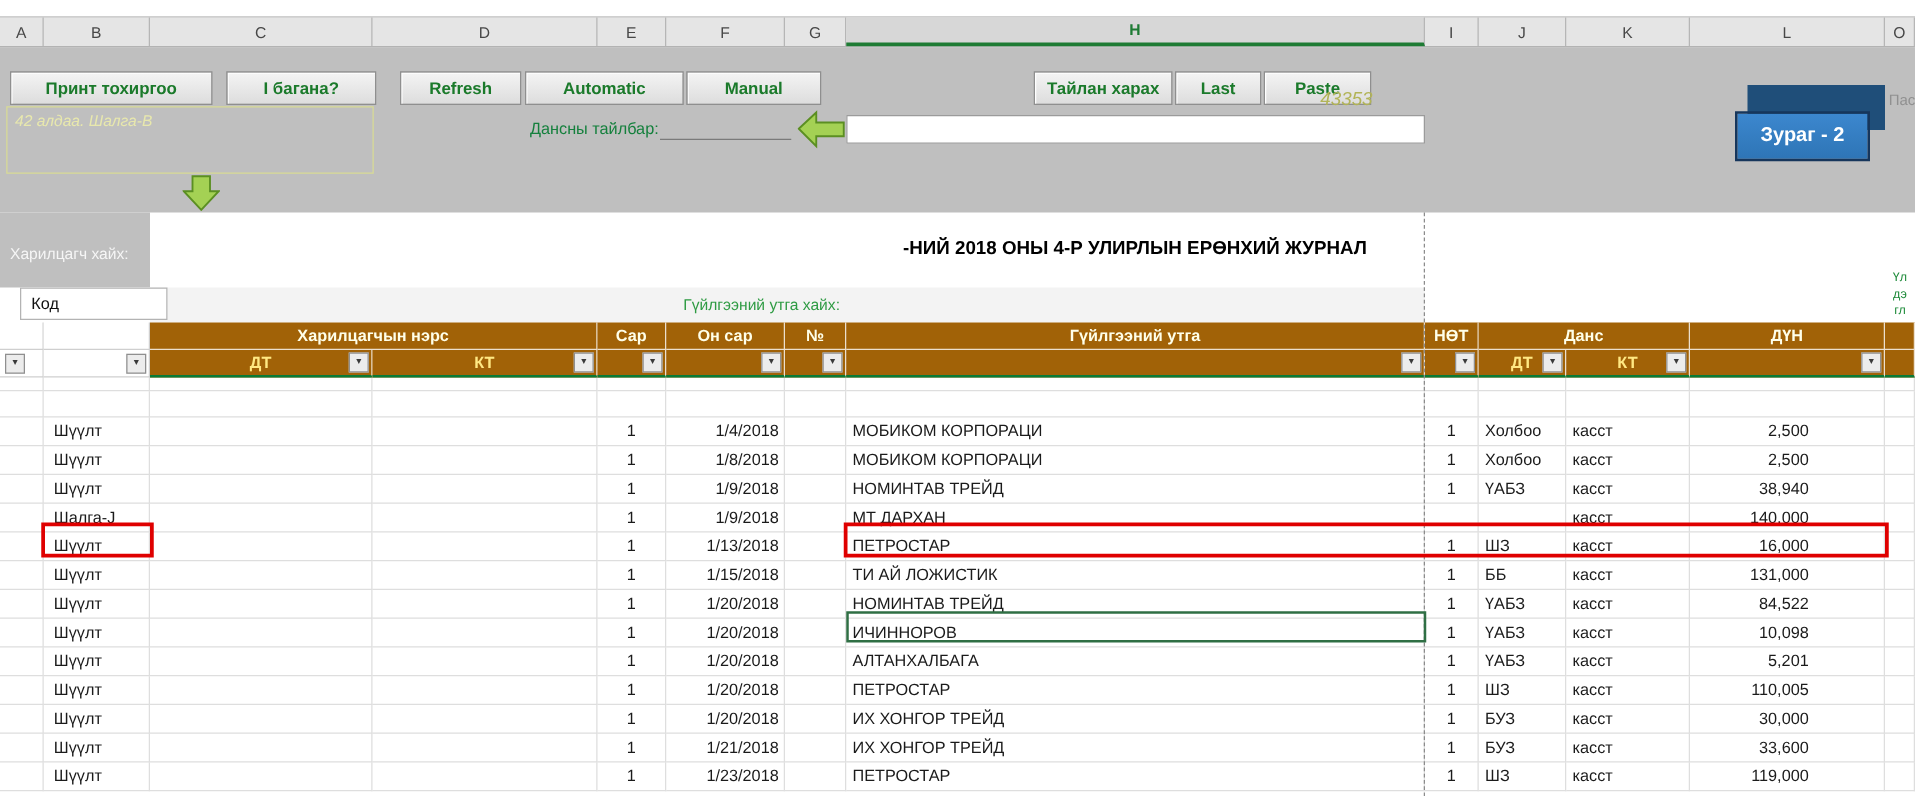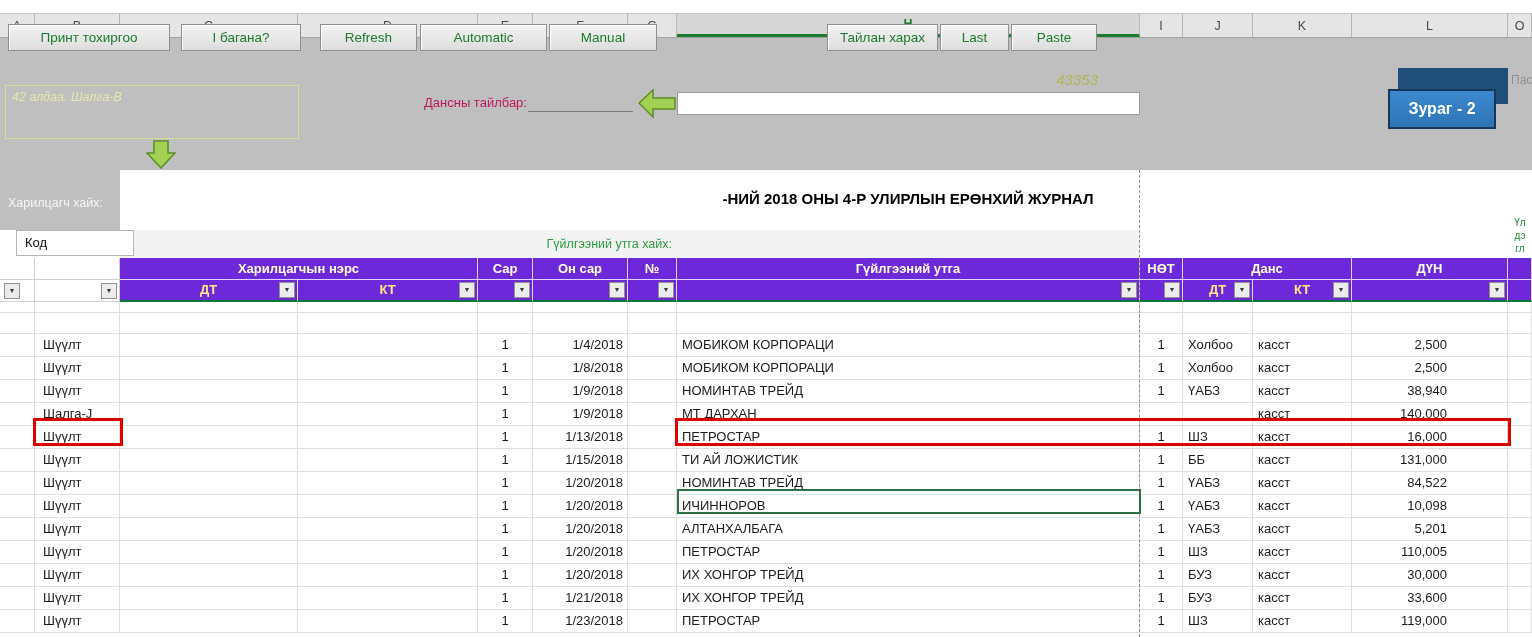--- a/index.html
+++ b/index.html
@@ -16,36 +16,36 @@
 
   
   .wA{width:35px}.wB{width:85px}.wC{width:178px}.wD{width:180px}.wE{width:55px}.wF{width:95px}
   .wG{width:49px}.wH{width:463px}.wI{width:43px}.wJ{width:70px}.wK{width:99px}.wL{width:156px}
   .wO{width:24px}.wCD{width:358px}.wJK{width:169px}
 
   
   #chrome-top{left:0;top:38px;width:1532px;height:132px;background:#BFBFBF;}
   #chrome-left{left:0;top:170px;width:120px;height:60px;background:#BFBFBF;}
 
-  .btn{position:absolute;top:24px;height:27px;background:linear-gradient(#f4f4f4,#dddddd);
+  .btn{position:absolute;top:57px;height:27px;background:linear-gradient(#f4f4f4,#dddddd);
        border:1px solid #8f8f8f;box-shadow:inset 1px 1px 0 #ffffff;box-sizing:border-box;
-       color:#1B7A2B;font-size:13.5px;display:flex;align-items:center;justify-content:center;cursor:pointer;}
+       color:#1B7A2B;font-size:13.5px;display:flex;align-items:center;justify-content:center;cursor:pointer;font-weight:bold;}
   #btn-print{left:8px;width:162px}
   #btn-ibagana{left:181px;width:120px}
   #btn-refresh{left:320px;width:97px}
   #btn-automatic{left:420px;width:127px}
   #btn-manual{left:549px;width:108px}
   #btn-tailan{left:827px;width:111px}
   #btn-last{left:940px;width:69px}
   #btn-paste{left:1011px;width:86px}
 
   #serial{left:980px;top:71px;width:118px;text-align:right;font-style:italic;color:#b2b457;font-size:15px;}
   #errbox{left:5px;top:85px;width:294px;height:54px;border:1px solid #d9db95;box-sizing:border-box;}
   #errnote{left:12px;top:90px;font-style:italic;color:#e8e8ad;font-size:12.5px;}
-  #lbl-dansny{left:424px;top:95px;color:#be185d;font-size:13px;}
+  #lbl-dansny{left:424px;top:95px;color:#15803d;font-size:13px;}
   #dansny-input{left:528px;top:93px;width:105px;height:18px;border-bottom:1px solid #7a7a7a;}
   #acct-input{left:677px;top:92px;width:463px;height:23px;background:#fff;border:1px solid #9b9b9b;box-sizing:border-box;}
   #pas{left:1511px;top:73px;color:#909090;font-size:12px;white-space:nowrap;}
   #lbl-harilcagch{left:8px;top:196px;color:rgba(255,255,255,.85);font-size:12.5px;}
 
   #zurag-shadow{left:1398px;top:68px;width:110px;height:36px;background:#1F4E79;}
   #zurag-notch{left:1441px;top:102px;width:0;height:0;border-left:11px solid transparent;
                border-right:11px solid transparent;border-top:12px solid #1F4E79;}
   #zurag{left:1388px;top:60px;width:108px;height:40px;background:linear-gradient(#3C87CE,#2E75B6);
          border:2px solid #16365C;box-sizing:border-box;color:#fff;font-weight:bold;font-size:16px;
@@ -58,21 +58,21 @@
   #lbl-utga{left:430px;top:237px;width:242px;text-align:right;color:#2E9B43;font-size:12.5px;}
   #uldegdel{left:1508px;top:214px;width:24px;height:44px;background:#fff;color:#1E8B3A;font-size:10px;
             line-height:13px;text-align:center;padding-top:2px;box-sizing:border-box;}
 
   
   #tbl{position:absolute;left:0;top:258px;width:1532px;}
   .r{display:flex;}
   .rh1{height:22px}.rh2{height:22px}.rthin{height:11px}.rnote{height:18px}.rblank{height:21px}.rdata{height:23px}
   .c{box-sizing:border-box;height:100%;border-right:1px solid #dedede;border-bottom:1px solid #dedede;
      font-size:13px;color:#1b1b1b;line-height:22px;white-space:nowrap;overflow:hidden;}
-  .hg{display:flex;align-items:center;justify-content:center;background:#6d28d9;
+  .hg{display:flex;align-items:center;justify-content:center;background:#a16207;
       border-right:1px solid rgba(255,255,255,.8);border-bottom:1px solid rgba(255,255,255,.8);
       color:#FFFFE9;font-weight:700;font-size:13px;}
   .sub{color:#FFE883;}
   .rh2 .hg{border-bottom:2px solid #0a7a36;}
   .hw{background:#fff;border-right:1px solid #cfcfcf;border-bottom:1px solid #cfcfcf;}
   .rel{position:relative;}
   .fbtn{position:absolute;right:2px;top:50%;transform:translateY(-50%);width:16px;height:16px;
         background:#ececec;border:1px solid #8f8f8f;box-sizing:border-box;font-size:7px;color:#3a3a3a;
         display:flex;align-items:center;justify-content:center;cursor:pointer;}
   .fleft{left:4px;right:auto;}

